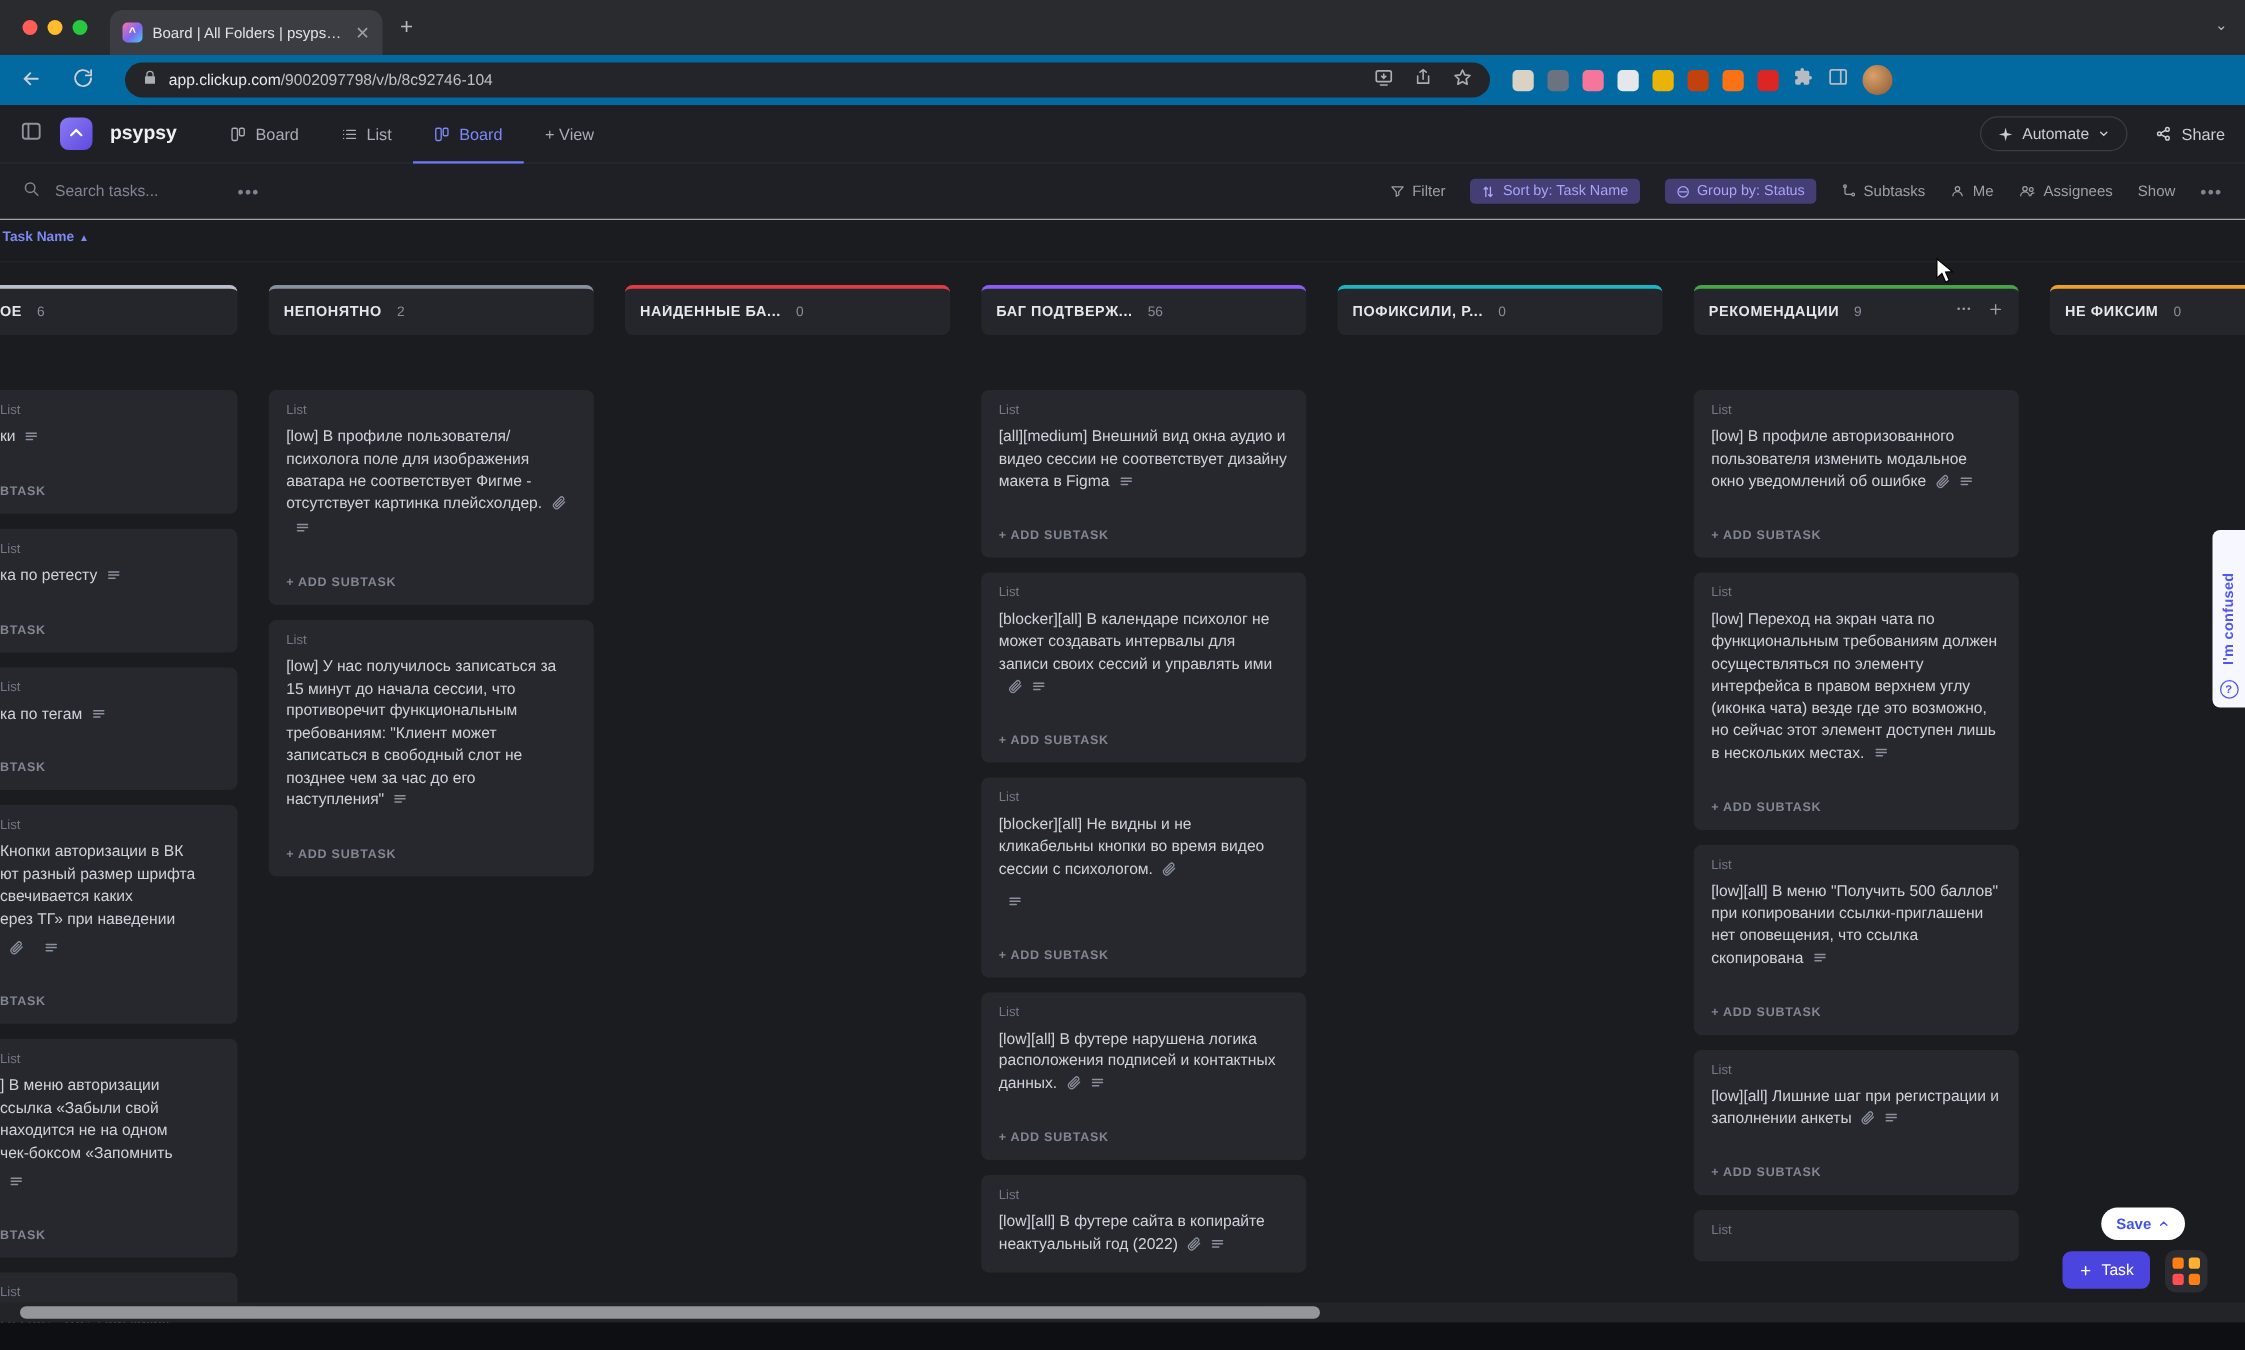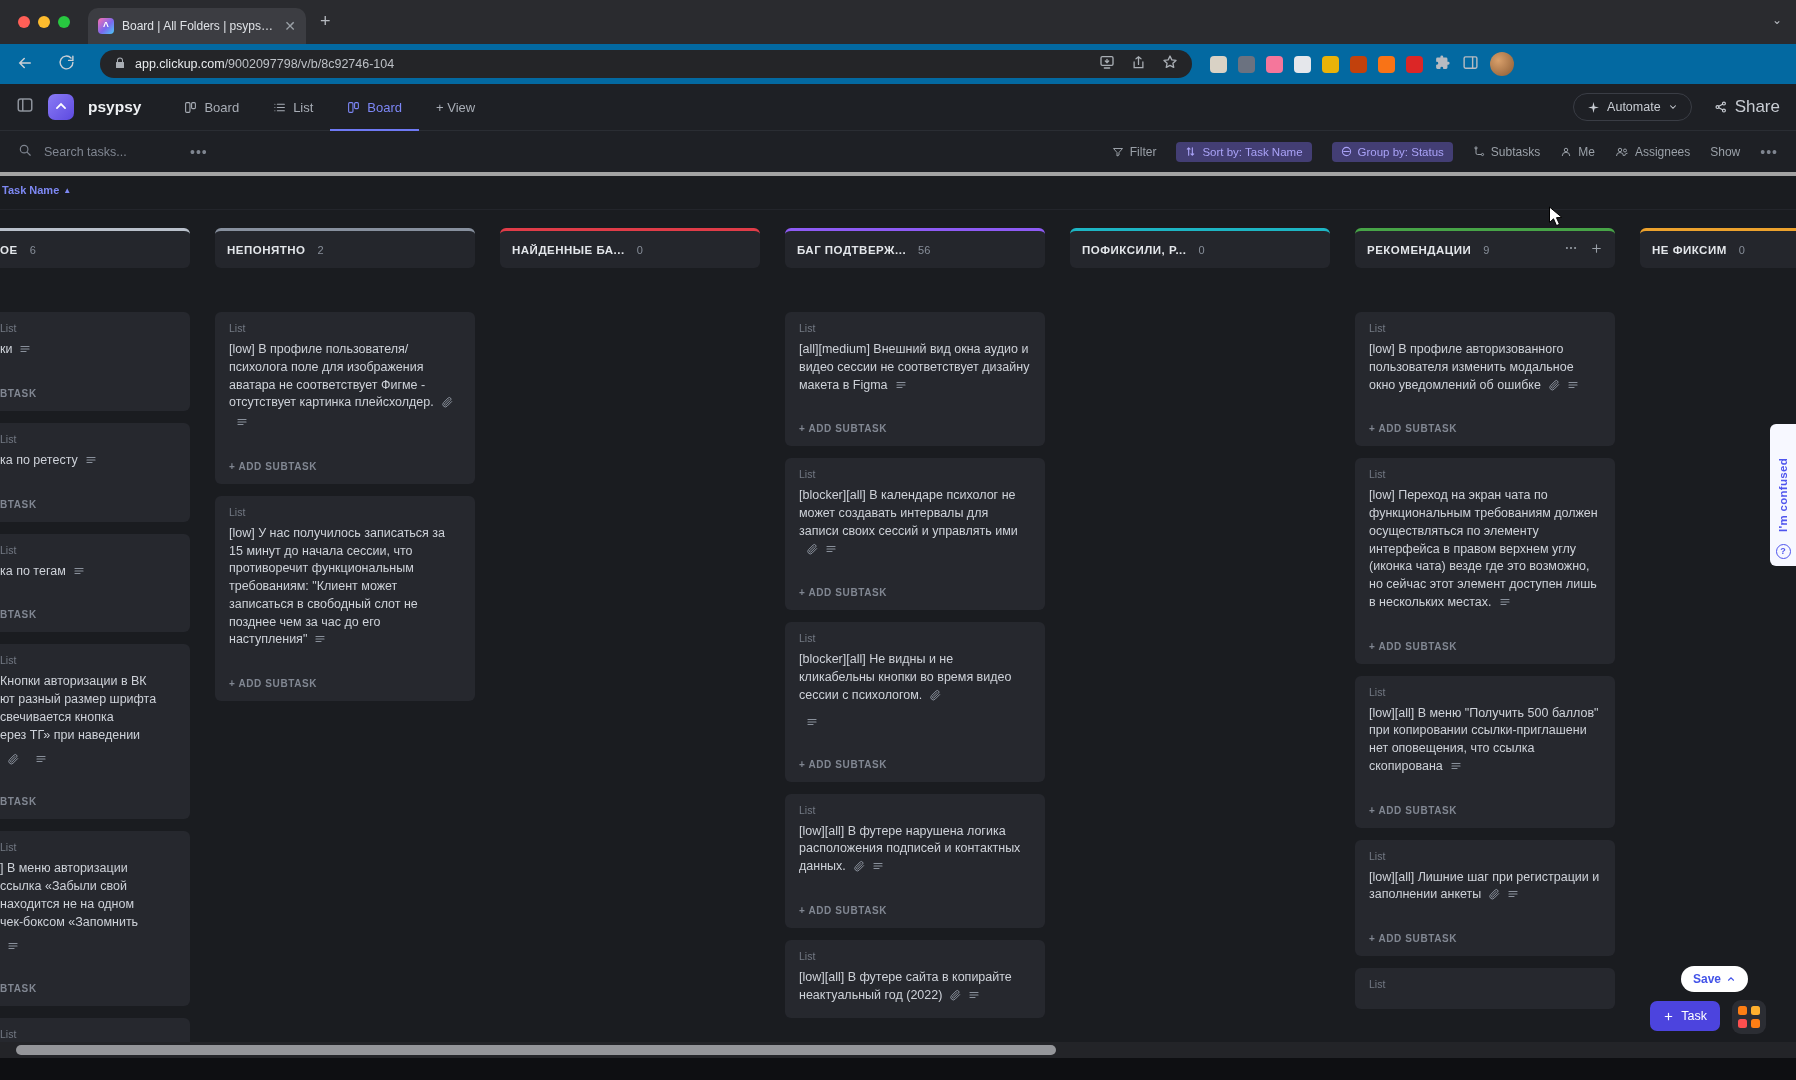--- a/index.html
+++ b/index.html
@@ -30,24 +30,24 @@
   
   .cu-header{position:absolute;top:84px;left:0;right:0;height:47px;background:#1e2025;border-bottom:1px solid #2a2d33;display:flex;align-items:center;padding:0 16px;box-sizing:border-box;}
   .cu-left{display:flex;align-items:center;gap:14px;}
   .cu-logo{width:26px;height:26px;border-radius:7px;background:linear-gradient(135deg,#8a7bf5,#5d4ae0);display:flex;align-items:center;justify-content:center;}
   .workspace{font-size:15.5px;font-weight:bold;color:#eef0f3;margin-right:26px;}
   .cu-nav{display:flex;align-items:center;height:47px;}
   .cu-nav-item{height:47px;display:flex;align-items:center;gap:7px;padding:0 17px;font-size:13px;color:#a8adb6;box-sizing:border-box;}
   .cu-nav-item.active{color:#7d87f7;box-shadow:inset 0 -2px 0 #6e79f4;}
   .cu-right{margin-left:auto;display:flex;align-items:center;gap:22px;}
   .automate-btn{display:flex;align-items:center;gap:7px;border:1px solid #3a3d45;border-radius:16px;padding:6px 13px;font-size:12.5px;color:#c9cdd4;}
-  .share-btn{display:flex;align-items:center;gap:7px;font-size:17px;color:#c9cdd4;}
+  .share-btn{display:flex;align-items:center;gap:7px;font-size:13px;color:#c9cdd4;}
 
   
-  .cu-toolbar{position:absolute;top:131px;left:0;right:0;height:45px;background:#1e2025;border-bottom:4px solid #a3a3a3;display:flex;align-items:center;padding:0 18px;box-sizing:border-box;}
+  .cu-toolbar{position:absolute;top:131px;left:0;right:0;height:45px;background:#1e2025;border-bottom:1px solid #a3a3a3;display:flex;align-items:center;padding:0 18px;box-sizing:border-box;}
   .search-wrap{display:flex;align-items:center;gap:10px;color:#7f8590;}
   .search-input{background:transparent;border:none;outline:none;color:#c7cbd2;font-size:12.5px;width:130px;font-family:inherit;}
   .search-input::placeholder{color:#7f8590;}
   .toolbar-dots{color:#7f8590;font-size:14px;letter-spacing:1px;margin-left:14px;}
   .tb-right{margin-left:auto;display:flex;align-items:center;gap:20px;}
   .tb-item{display:flex;align-items:center;gap:6px;font-size:12px;color:#9aa0a8;}
   .pill{background:#433e74;color:#aaa3f8;border-radius:4px;padding:4px 9px;font-size:11.5px;display:flex;align-items:center;gap:6px;}
 
   .sort-row{position:absolute;top:176px;left:0;right:0;height:33px;border-bottom:1px solid #23252b;}
   .sort-chip{position:absolute;left:2px;top:8px;font-size:11px;font-weight:bold;color:#7d88f3;display:flex;gap:4px;align-items:center;}
@@ -326,21 +326,21 @@
             <div class="list-label">List</div>
             <div class="txt frag">ка по тегам<span class="icon-inline"><svg width="12" height="12" viewBox="0 0 24 24" fill="none" stroke="currentColor" stroke-width="2.4" stroke-linecap="round">
                   <path d="M4 7h16M4 12h16M4 17h10"></path>
                 </svg></span></div>
             <div class="add-sub">BTASK</div>
           </div>
           <div class="card">
             <div class="list-label">List</div>
             <div class="txt frag">Кнопки авторизации в ВК</div>
             <div class="txt frag">ют разный размер шрифта</div>
-            <div class="txt frag">свечивается кнопка</div>
+            <div class="txt frag">свечивается каких</div>
             <div class="txt frag">ерез ТГ» при наведении</div>
             <div class="icons-below">
               <span class="icon-inline"><svg width="12" height="12" viewBox="0 0 24 24" fill="none" stroke="currentColor" stroke-width="2" stroke-linecap="round">
                   <path d="M21.4 11.1l-9.2 9.2a5 5 0 0 1-7.1-7.1l9.2-9.2a3.3 3.3 0 0 1 4.7 4.7l-9.2 9.2a1.7 1.7 0 0 1-2.4-2.4l8.5-8.5"></path>
                 </svg></span>
               <span class="icon-inline"><svg width="12" height="12" viewBox="0 0 24 24" fill="none" stroke="currentColor" stroke-width="2.4" stroke-linecap="round">
                   <path d="M4 7h16M4 12h16M4 17h10"></path>
                 </svg></span>
             </div>
             <div class="add-sub">BTASK</div>

